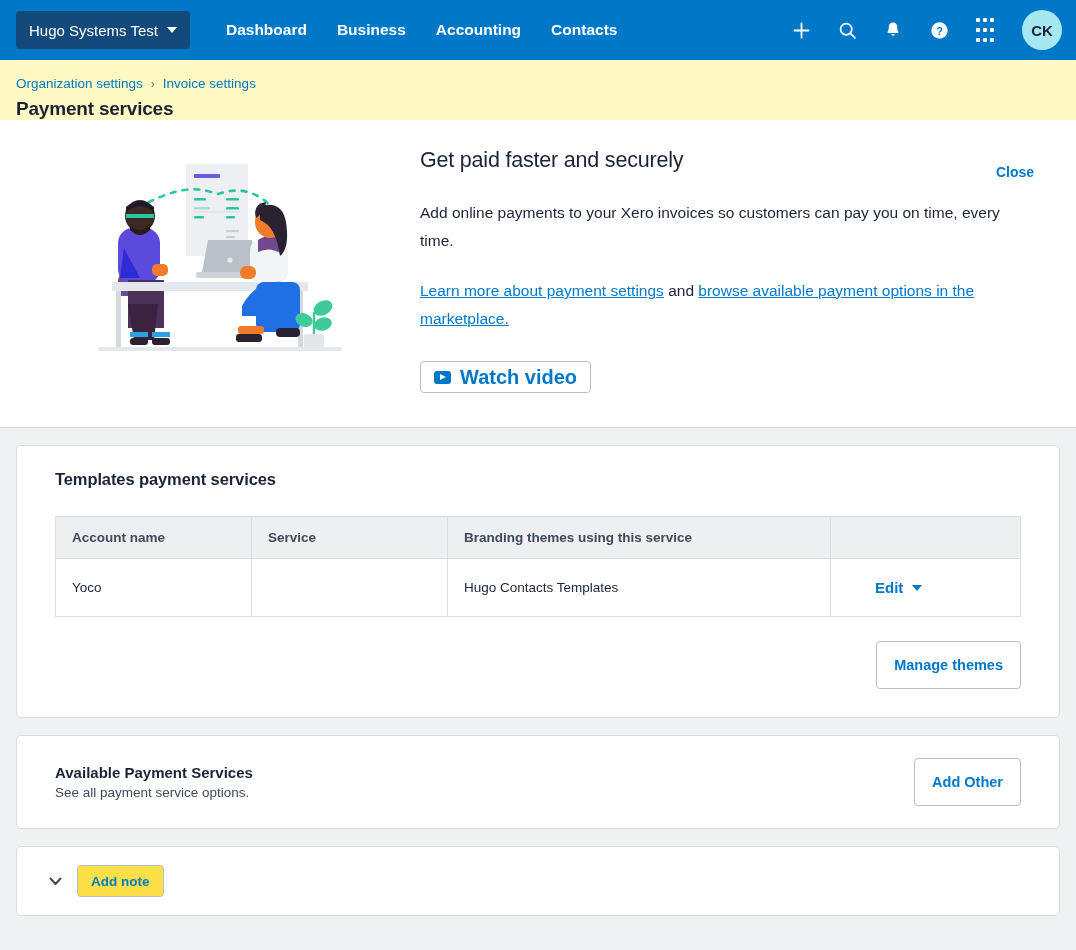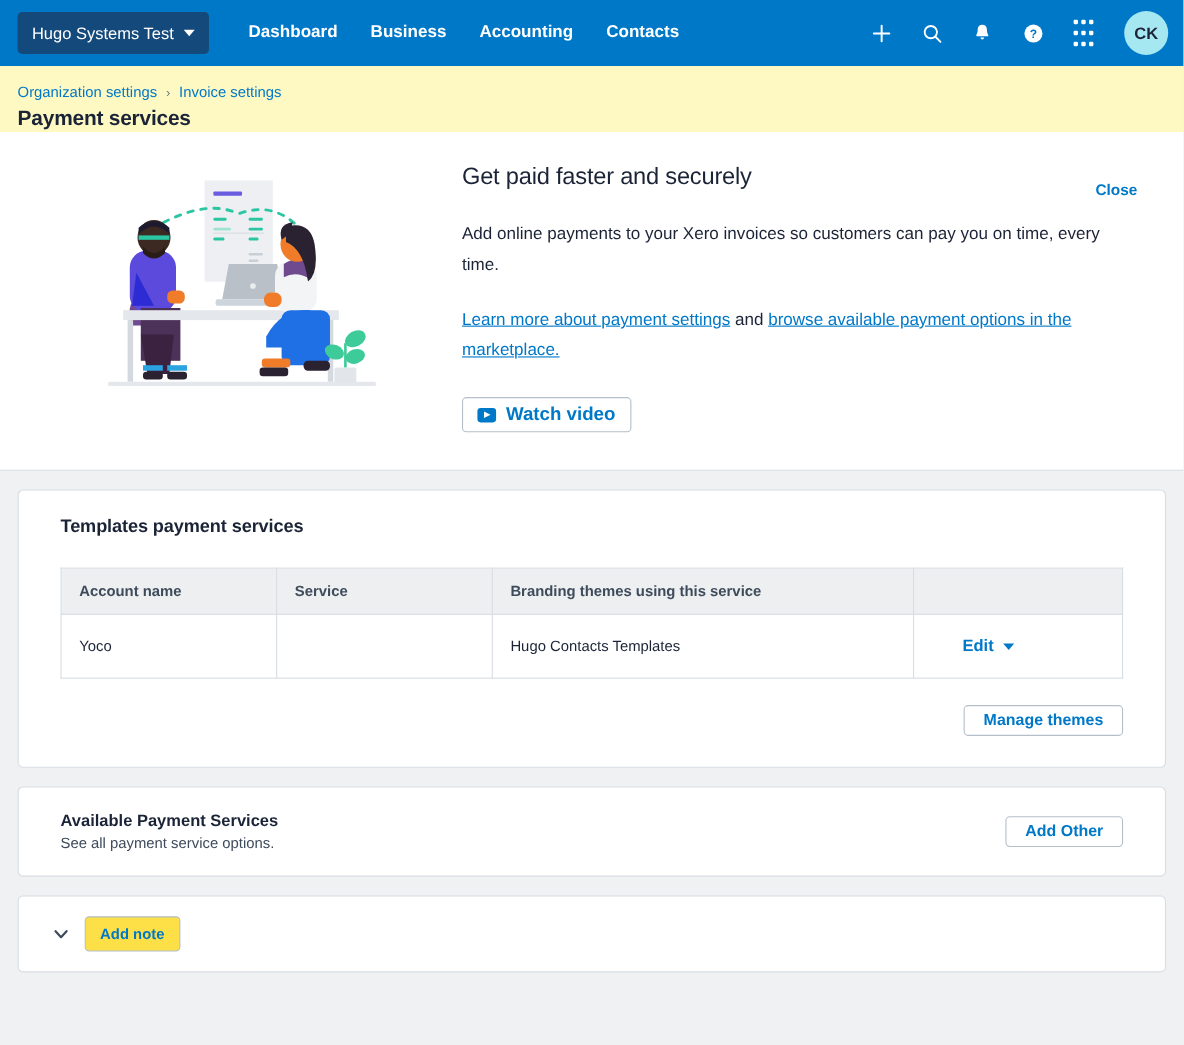--- a/index.html
+++ b/index.html
@@ -103,21 +103,21 @@
     color: #0078C8; font-size: 14px; font-weight: bold; cursor: pointer; margin-top: 13px;
   }
   .banner-p { font-size: 15.5px; line-height: 28px; margin-top: 26px; max-width: 620px; color: #1B2437; }
   .banner-links { font-size: 15.5px; line-height: 28px; margin-top: 22px; max-width: 625px; }
   .banner-links a { color: #0078C8; text-decoration: underline; cursor: pointer; }
   .watch-btn {
     margin-top: 28px;
     display: inline-flex; align-items: center; gap: 9px;
     background: #ffffff; border: 1px solid #B5BFC9; border-radius: 4px;
     height: 32px; padding: 0 13px;
-    color: #0078C8; font-size: 17px; font-weight: bold;
+    color: #0078C8; font-size: 20px; font-weight: bold;
     cursor: pointer; font-family: inherit;
   }
   .play-badge {
     width: 17px; height: 13px; border-radius: 3px; background: #0078C8;
     display: flex; align-items: center; justify-content: center;
   }
   .play-tri { width: 0; height: 0; border-top: 3.5px solid transparent; border-bottom: 3.5px solid transparent; border-left: 6px solid #fff; margin-left: 1px; }
 
   
   .page-body { padding: 17px 16px 0 16px; }
@@ -144,21 +144,21 @@
   .edit-link {
     color: #0078C8; font-size: 15px; font-weight: bold;
     display: inline-flex; align-items: center; gap: 9px; cursor: pointer;
   }
   .caret-blue { width: 0; height: 0; border-left: 5px solid transparent; border-right: 5px solid transparent; border-top: 6px solid #0078C8; }
 
   .btn-row { display: flex; justify-content: flex-end; margin-top: 24px; }
   .btn-sec {
     background: #ffffff; border: 1px solid #B5BFC9; border-radius: 4px;
     color: #0078C8; font-size: 14.5px; font-weight: bold;
-    height: 28px; padding: 0 17px; cursor: pointer; font-family: inherit;
+    height: 48px; padding: 0 17px; cursor: pointer; font-family: inherit;
   }
 
   .row-card { display: flex; align-items: center; padding: 22px 38px; }
   .row-card .txt { flex: 1; }
   .avail-h { font-size: 15px; font-weight: bold; }
   .avail-sub { font-size: 13.5px; color: #3E4B5B; margin-top: 4px; }
 
   .hist-card { display: flex; align-items: center; padding: 18px 24px 18px 28px; }
   .chev {
     width: 20px; height: 20px; display: flex; align-items: center; justify-content: center;

